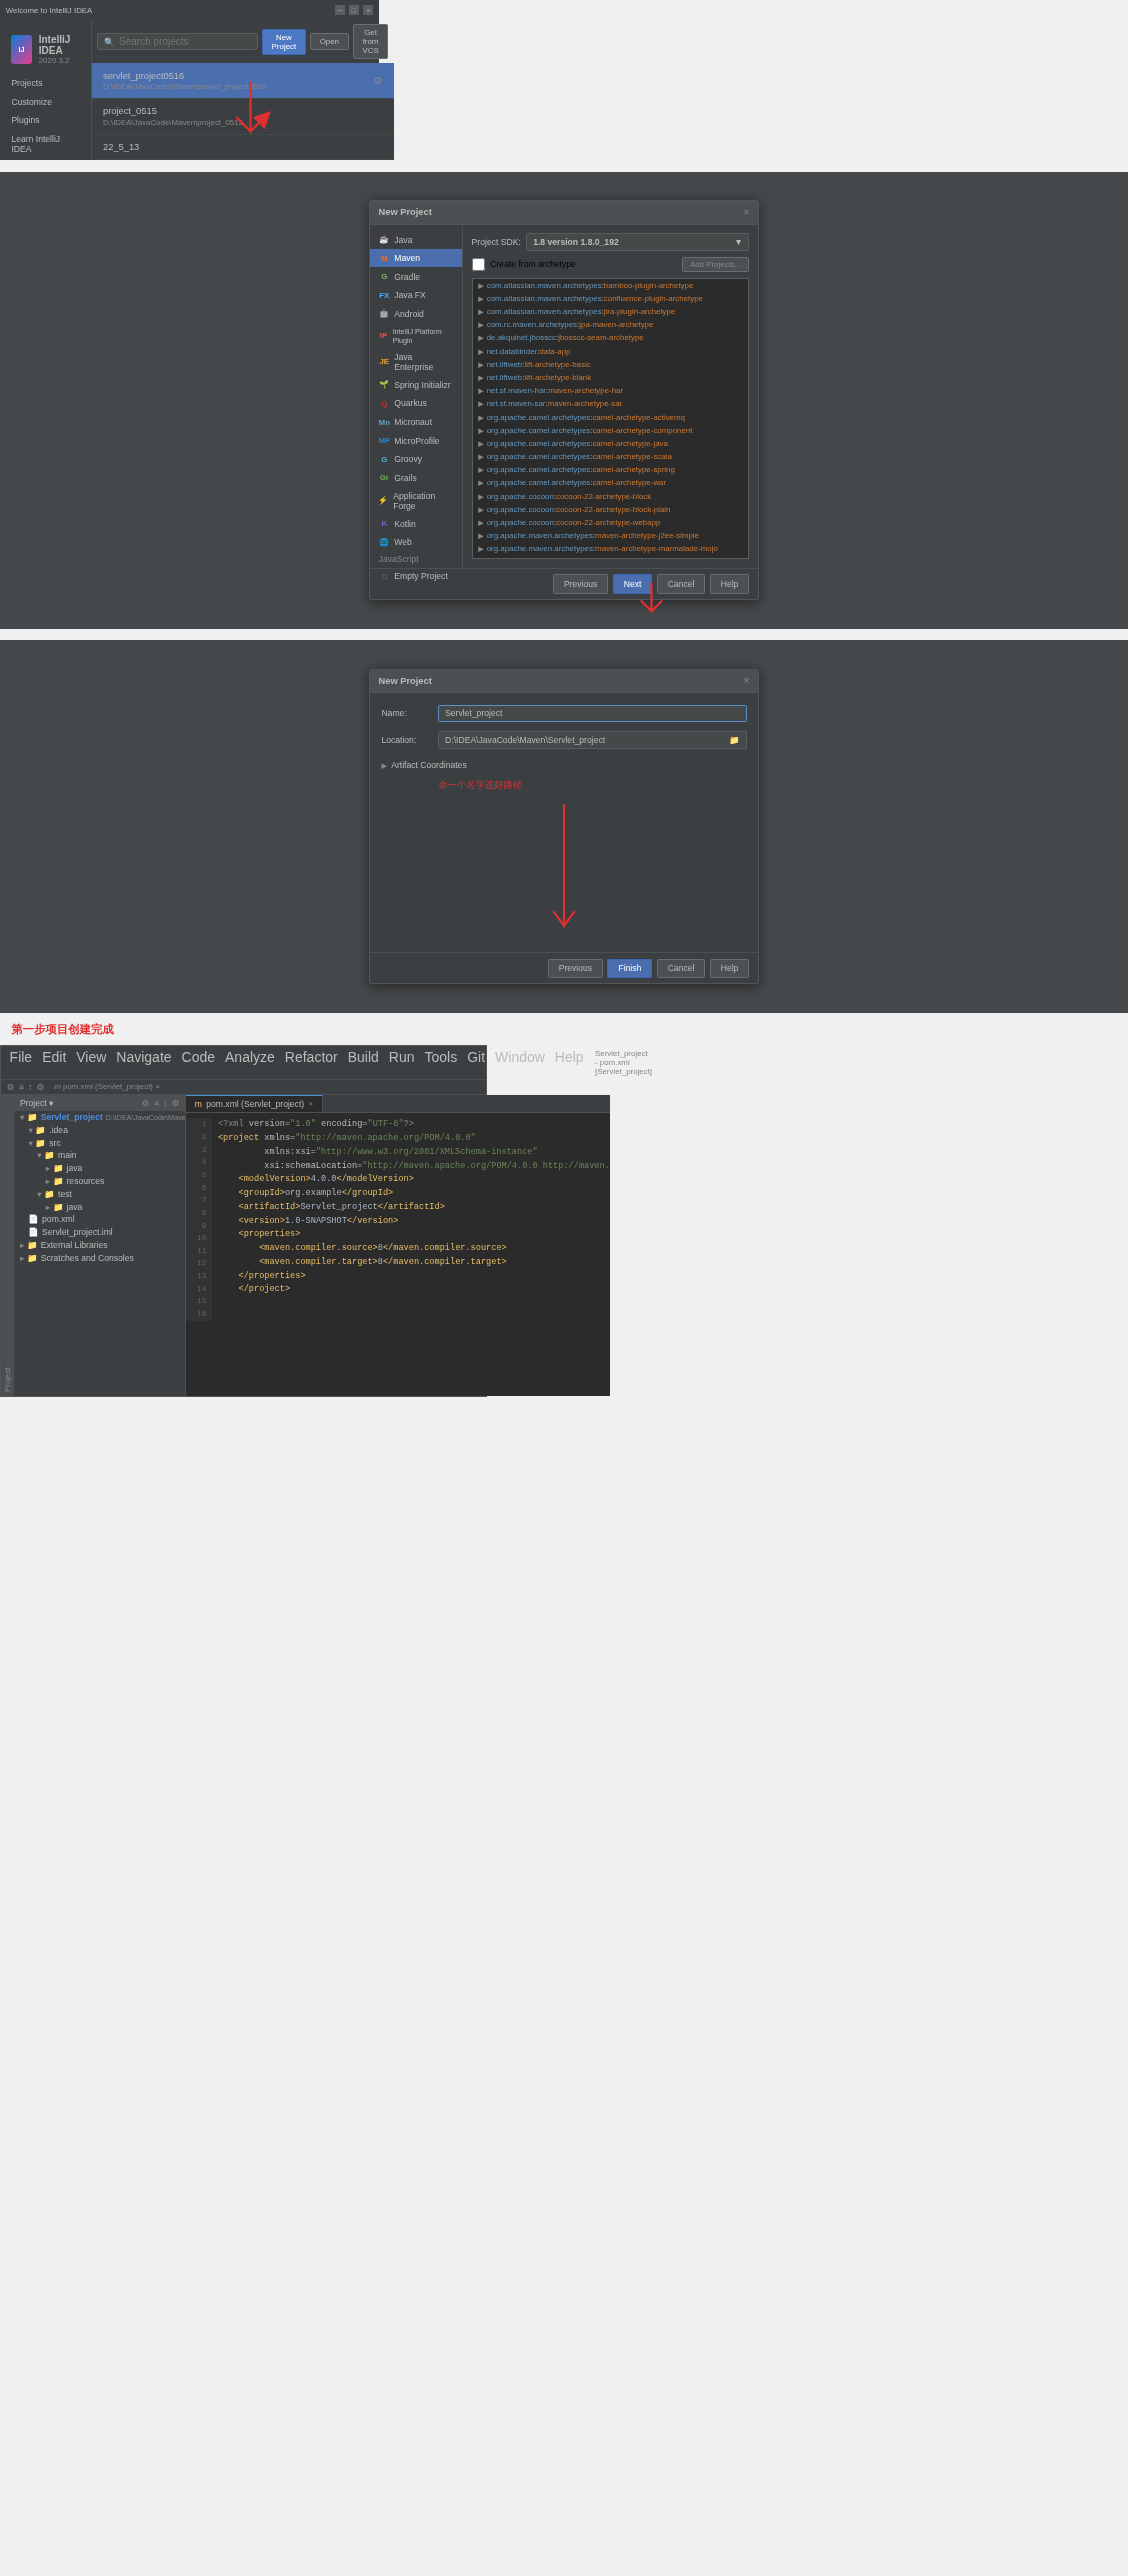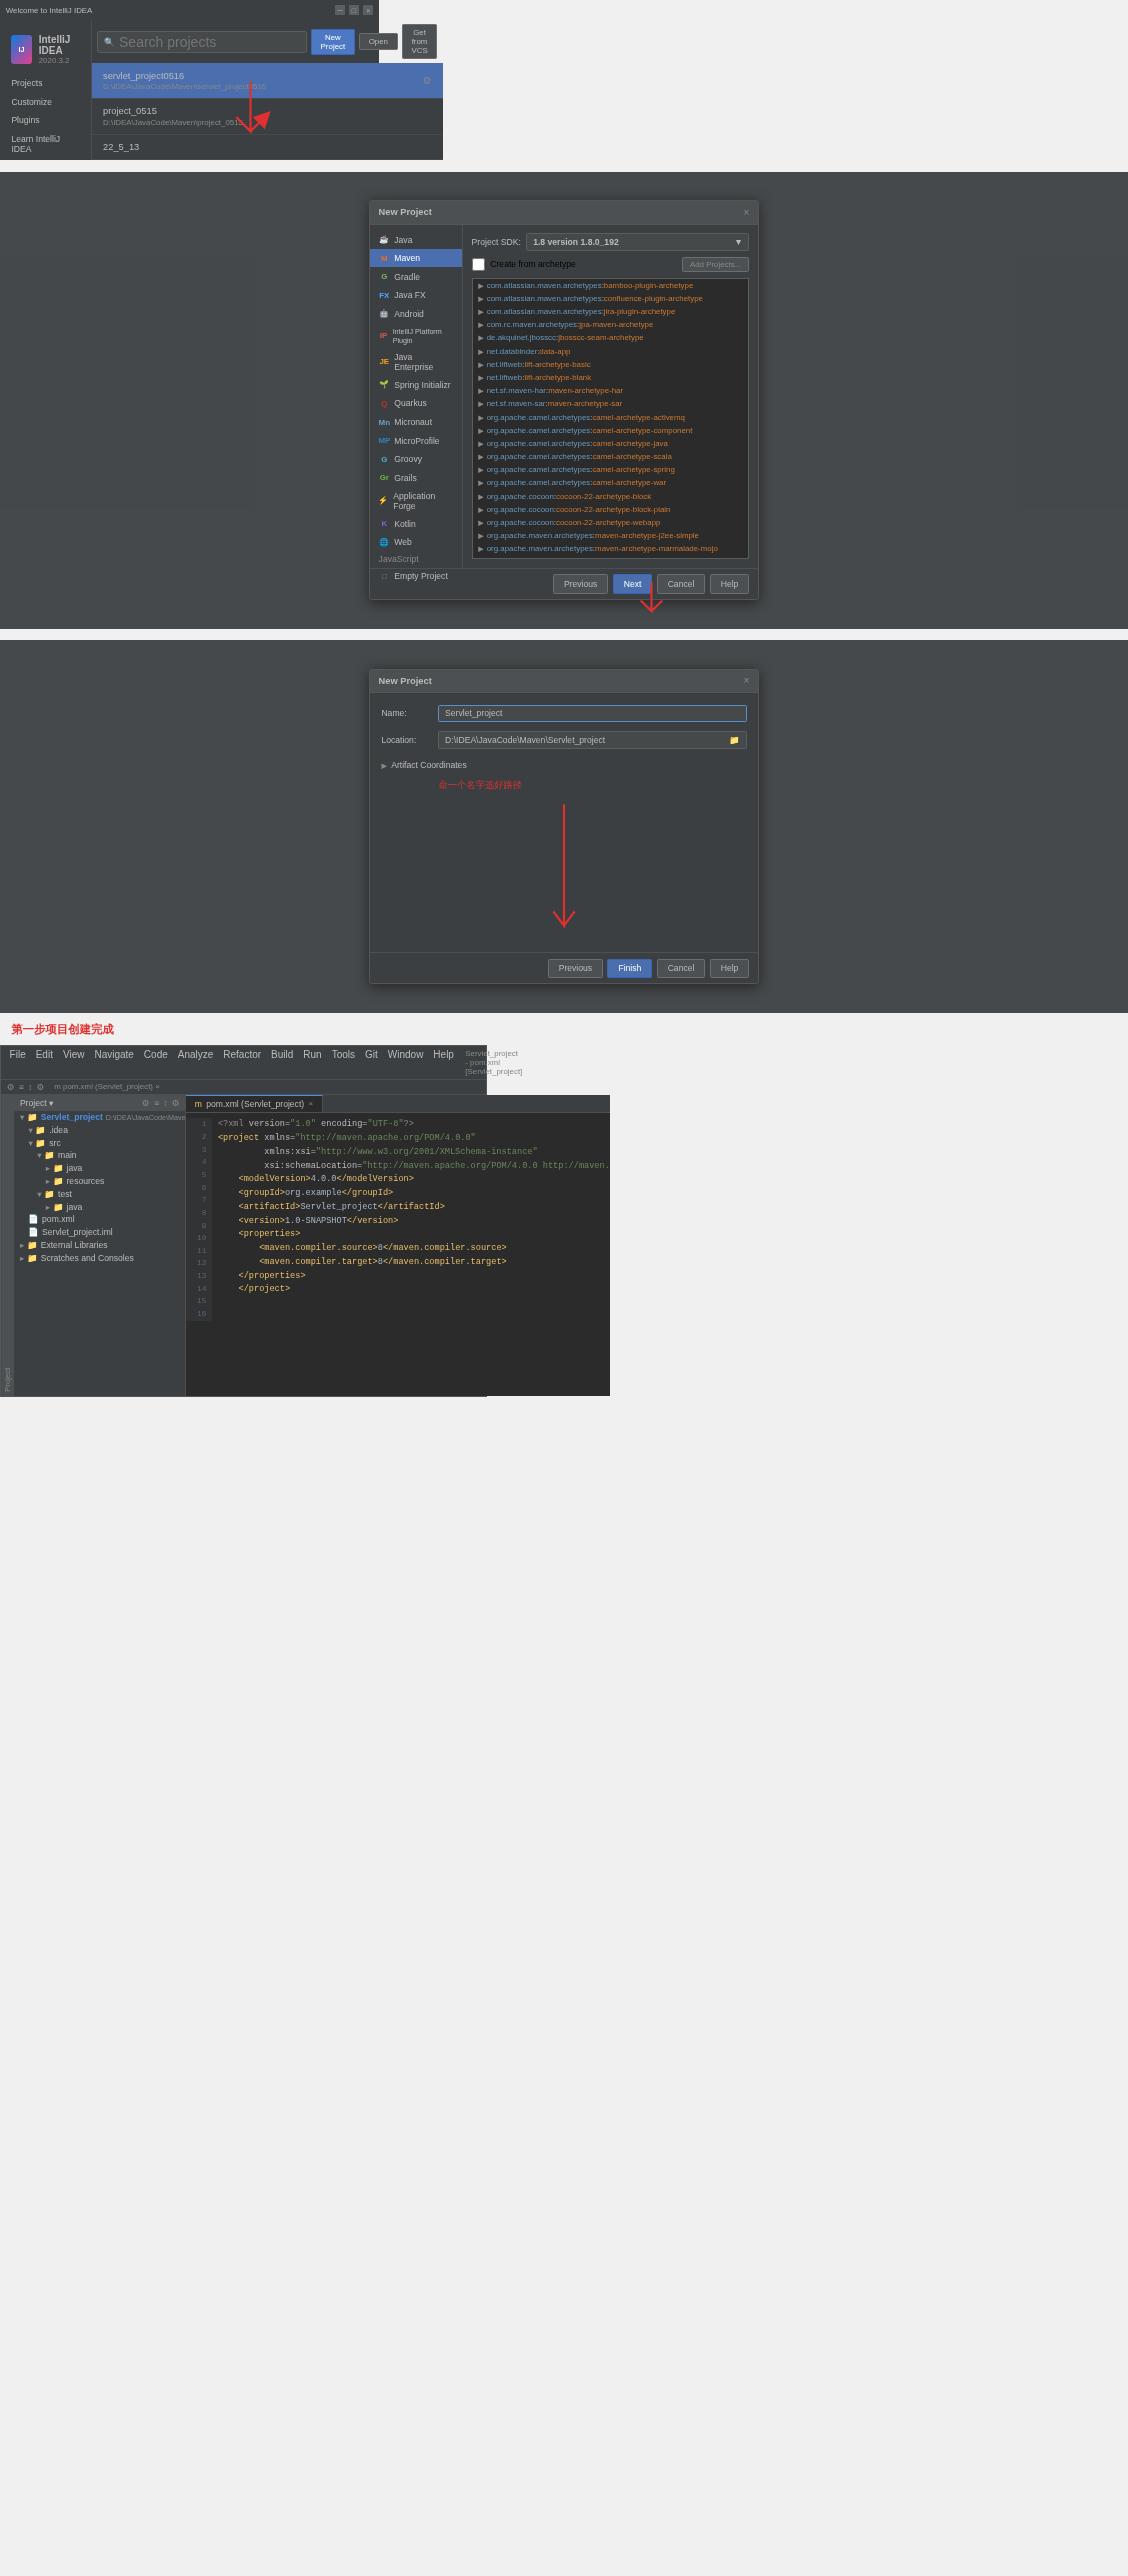--- a/index.html
+++ b/index.html
@@ -360,21 +360,21 @@
 
     .ide-menu-bar {
       background: #3c3f41;
       display: flex;
       gap: 1.4px;
       padding: 1.4px 4.3px;
       border-bottom: 0.7px solid #4c5052;
     }
     .menu-item {
       color: #bbbbbb;
-      font-size: 10px;
+      font-size: 14px;
       padding: 1.4px 4.3px;
       cursor: pointer;
       text-align: center;
     }
 
     .ide-toolbar {
       background: #3c3f41;
       padding: 2.1px 5.7px;
       border-bottom: 0.7px solid #4c5052;
       display: flex;
@@ -514,21 +514,21 @@
       <div class="welcome-sidebar-item">Customize</div>
       <div class="welcome-sidebar-item">Plugins</div>
       <div class="welcome-sidebar-item">Learn IntelliJ IDEA</div>
     </div>
 
     <div style="flex:1;">
 
       <div style="display:flex; align-items:center; padding:4.3px 5.7px; gap:4.3px;">
         <div style="flex:1; display:flex; align-items:center; background:#45494a; border:0.7px solid #5a5d5e; border-radius:2.1px; padding:2.1px 5.7px;">
           <span style="color:#888; margin-right:4.3px;">🔍</span>
-          <input type="text" style="background: transparent; border: none; color: rgb(187, 187, 187); font-size: 14px; outline: none; flex: 1 1 0%;" placeholder="Search projects">
+          <input type="text" style="background: transparent; border: none; color: rgb(187, 187, 187); font-size: 10px; outline: none; flex: 1 1 0%;" placeholder="Search projects">
         </div>
         <button class="action-btn primary">New Project</button>
         <button class="action-btn">Open</button>
         <button class="action-btn">Get from VCS</button>
       </div>
 
       <div class="project-list">
         <div class="project-item selected">
           <div>
             <div class="project-item-name">servlet_project0516</div>

